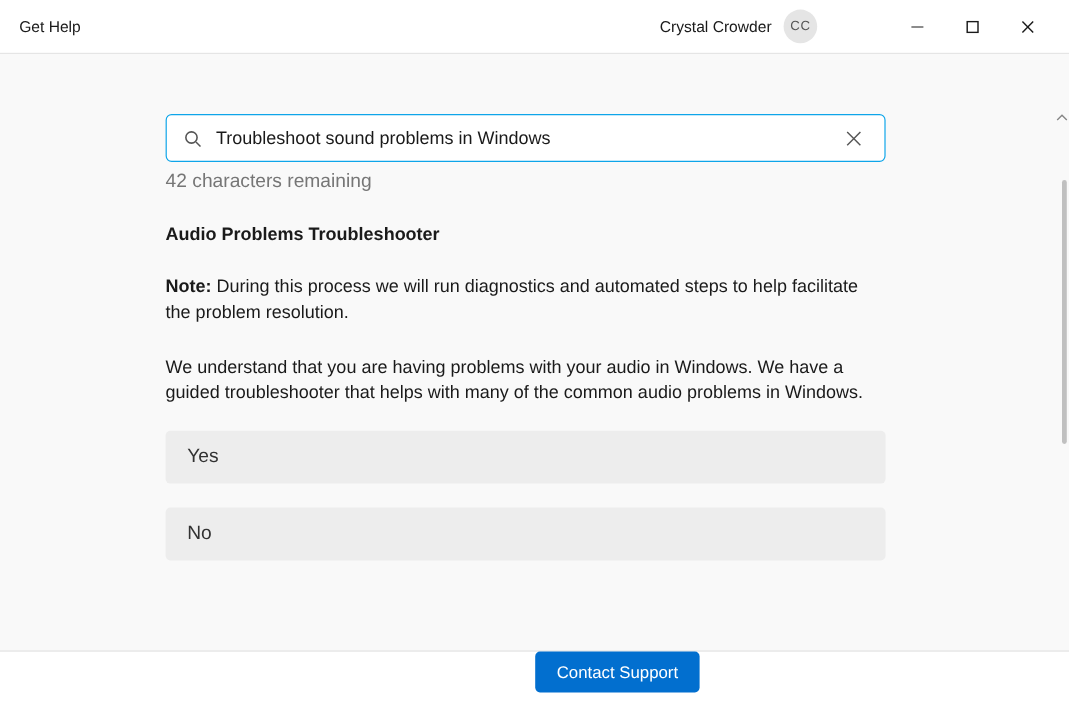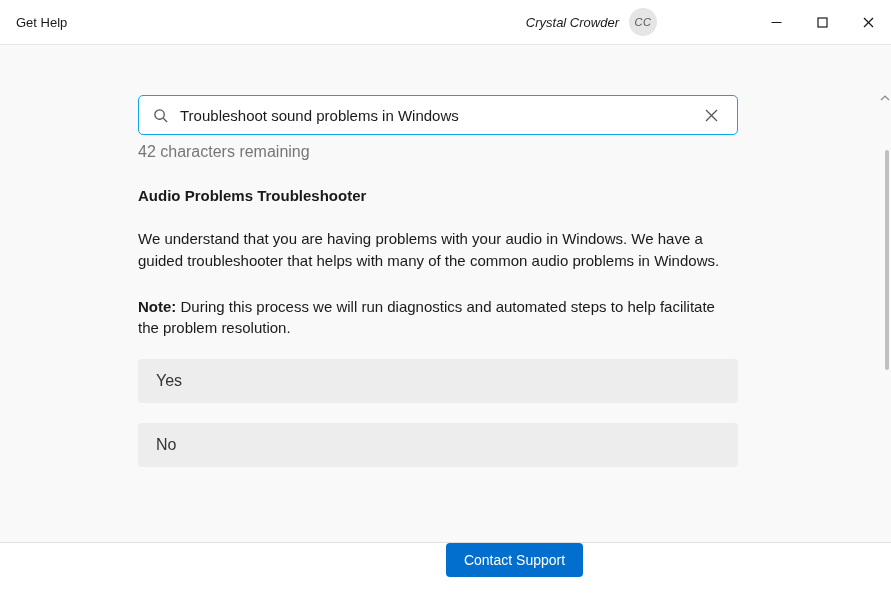--- a/index.html
+++ b/index.html
@@ -10,36 +10,35 @@
     background: #ffffff;
     width: 891px;
     height: 600px;
     overflow: hidden;
     position: relative;
   }
   .titlebar {
     display: flex;
     align-items: center;
     height: 45px;
-    padding: 0 0 0 16px;
+    padding: 0 12px 0 16px;
     background: #ffffff;
     border-bottom: 1px solid #e5e5e5;
   }
   .titlebar .title {
     font-size: 13px;
     color: #1a1a1a;
     font-weight: 400;
   }
   .titlebar .spacer { flex: 1; }
   .titlebar .user-area {
     display: flex;
     align-items: center;
     gap: 10px;
-    margin-right: 96px;
-    font-style: italic;
+    margin-right: 60px;
   }
   .titlebar .user-name { font-size: 13px; }
   .avatar {
     width: 28px; height: 28px;
     border-radius: 50%;
     background: #e5e5e5;
     display: flex; align-items: center; justify-content: center;
     font-size: 11px; color: #555;
     letter-spacing: 0.5px;
   }
@@ -251,25 +250,25 @@
             <line x1="1" y1="1" x2="12" y2="12" stroke="currentColor" stroke-width="1.2"></line>
             <line x1="12" y1="1" x2="1" y2="12" stroke="currentColor" stroke-width="1.2"></line>
           </svg>
       </span>
     </div>
 
     <div class="char-remaining">42 characters remaining</div>
 
     <div class="heading">Audio Problems Troubleshooter</div>
 
-    <p class="para">We understand that you are having problems with your audio in Windows. We have a guided troubleshooter that helps with many of the common audio problems in Windows.</p>
-
     <p class="para">
       <span class="note-label">Note:</span><span> During this process we will run diagnostics and automated steps to help facilitate the problem resolution.</span>
     </p>
+
+    <p class="para">We understand that you are having problems with your audio in Windows. We have a guided troubleshooter that helps with many of the common audio problems in Windows.</p>
 
 
     <div class="option">
       <span>Yes</span>
     </div>
     <div class="option">
       <span>No</span>
     </div>
 
   </div>

